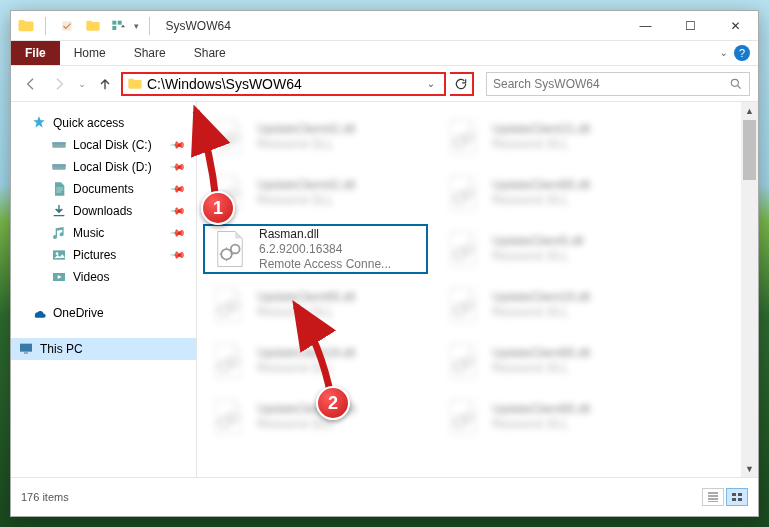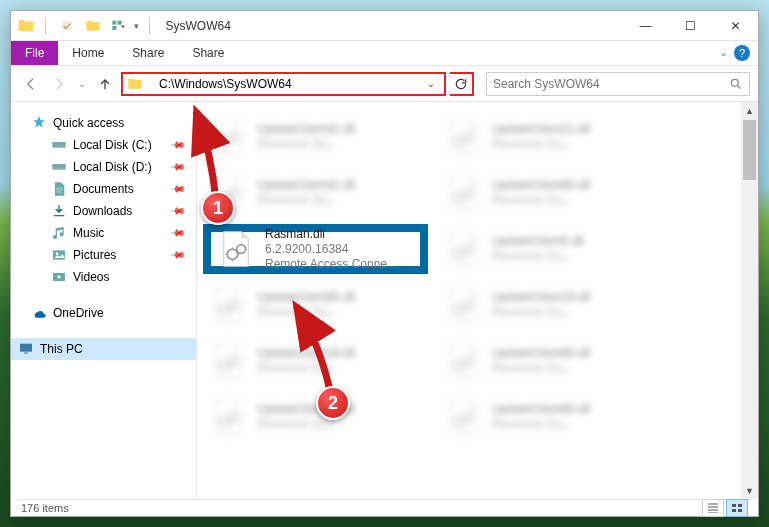--- a/index.html
+++ b/index.html
@@ -9,53 +9,53 @@
 .titlebar { height: 30px; display: flex; align-items: center; border-bottom: 1px solid #e5e5e5; padding-left: 6px; }
 .qat { display: flex; align-items: center; gap: 4px; }
 .folder-icon-sm { width: 18px; height: 18px; }
 .divider-v { width: 1px; height: 18px; background: #ccc; margin: 0 6px; }
 .qat-btn { width: 22px; height: 22px; display: flex; align-items: center; justify-content: center; }
 .title-text { margin-left: 10px; font-size: 12px; color: #333; }
 .win-controls { margin-left: auto; display: flex; }
 .win-btn { width: 45px; height: 29px; display: flex; align-items: center; justify-content: center; color: #333; font-size: 12px; }
 .ribbon-tabs { height: 25px; display: flex; align-items: stretch; border-bottom: 1px solid #e5e5e5; position: relative; }
 .ribbon-tab { padding: 0 14px; font-size: 12px; display: flex; align-items: center; color: #333; cursor: pointer; }
-.ribbon-tab.file { background: #a21caf; color: #fff; }
+.ribbon-tab.file { background: #7f1d1d; color: #fff; font-weight: bold; }
 .ribbon-help { position: absolute; right: 8px; top: 4px; width: 16px; height: 16px; border-radius: 50%; background: #1979ca; color: #fff; font-size: 11px; display: flex; align-items: center; justify-content: center; }
 .ribbon-expand { position: absolute; right: 30px; top: 6px; font-size: 10px; color: #666; }
 .nav-row { height: 36px; display: flex; align-items: center; padding: 0 8px; gap: 4px; border-bottom: 1px solid #e5e5e5; }
 .nav-btn { width: 24px; height: 24px; display: flex; align-items: center; justify-content: center; color: #888; }
 .nav-btn.enabled { color: #333; }
 .address-bar { flex: 0 0 325px; height: 24px; border: 2px solid #e62222; display: flex; align-items: center; padding: 0 4px; position: relative; }
-.address-input { flex: 1; border: none; outline: none; font-size: 12px; padding-left: 16px; }
+.address-input { flex: 1; border: none; outline: none; font-size: 14px; padding-left: 4px; }
 .addr-dd { width: 18px; text-align: center; font-size: 10px; color: #555; }
 .refresh-box { width: 24px; height: 24px; border: 2px solid #e62222; border-left: none; display: flex; align-items: center; justify-content: center; }
 .search-box { flex: 1; height: 24px; border: 1px solid #ccc; display: flex; align-items: center; padding: 0 6px; margin-left: 8px; }
 .search-input { flex: 1; border: none; outline: none; font-size: 12px; color: #c2410c; }
 .body-area { flex: 1; display: flex; overflow: hidden; }
 .nav-pane { width: 186px; border-right: 1px solid #e5e5e5; padding: 10px 0; font-size: 12px; overflow-y: auto; }
 .nav-group { margin-bottom: 14px; }
 .nav-item { display: flex; align-items: center; height: 22px; padding-left: 20px; gap: 6px; cursor: pointer; }
 .nav-item.sub { padding-left: 40px; }
 .nav-item.selected { background: #cde8ff; padding-left: 7px; }
 .pin { margin-left: auto; margin-right: 12px; color: #888; font-size: 10px; transform: rotate(45deg); }
 .icon-box { width: 16px; height: 16px; flex-shrink: 0; }
 .content { flex: 1; position: relative; overflow: hidden; }
 .file-grid { display: flex; flex-wrap: wrap; padding: 10px 6px; gap: 6px 10px; filter: blur(0); }
 .file-item { width: 225px; height: 50px; display: flex; align-items: center; gap: 8px; padding: 4px; }
 .file-item.blurred { filter: blur(3px); opacity: 0.55; }
-.file-item.highlighted { border: 8px solid #0369a1; background: #fff; position: relative; z-index: 2; }
+.file-item.highlighted { border: 2px solid #0369a1; background: #fff; position: relative; z-index: 2; }
 .file-icon-lg { width: 42px; height: 42px; flex-shrink: 0; }
 .file-text { display: flex; flex-direction: column; font-size: 12px; line-height: 1.25; overflow: hidden; }
 .file-name { color: #222; white-space: nowrap; overflow: hidden; text-overflow: ellipsis; }
 .file-meta { color: #777; font-size: 12px; white-space: nowrap; overflow: hidden; text-overflow: ellipsis; }
 .scrollbar-v { position: absolute; right: 0; top: 0; bottom: 0; width: 17px; background: #f0f0f0; }
 .scrollbar-thumb { position: absolute; left: 2px; right: 2px; top: 18px; height: 60px; background: #c0c0c0; }
 .scrollbar-btn { position: absolute; left: 0; right: 0; height: 17px; display: flex; align-items: center; justify-content: center; font-size: 9px; color: #555; }
-.statusbar { height: 17px; border-top: 1px solid #e5e5e5; display: flex; align-items: center; padding: 0 10px; font-size: 11px; color: #555; border-radius: 12px; }
+.statusbar { height: 39px; border-top: 1px solid #e5e5e5; display: flex; align-items: center; padding: 0 10px; font-size: 11px; color: #555; }
 .view-toggles { margin-left: auto; display: flex; gap: 2px; }
 .view-toggle { width: 22px; height: 18px; border: 1px solid #ccc; display: flex; align-items: center; justify-content: center; }
 .view-toggle.active { background: #cde8ff; border-color: #7ab8e8; }
 .annot-arrow { position: absolute; z-index: 10; pointer-events: none; }
 .annot-badge { position: absolute; width: 34px; height: 34px; border-radius: 50%; background: radial-gradient(circle at 35% 30%, #ff5a5a, #c61818); border: 2px solid #fff; box-shadow: 0 2px 5px rgba(0,0,0,0.4); color: #fff; font-weight: bold; font-size: 18px; display: flex; align-items: center; justify-content: center; z-index: 11; pointer-events: none; }
 </style>
 </head>
 <body>
 
 <div class="desktop-bg"></div>

